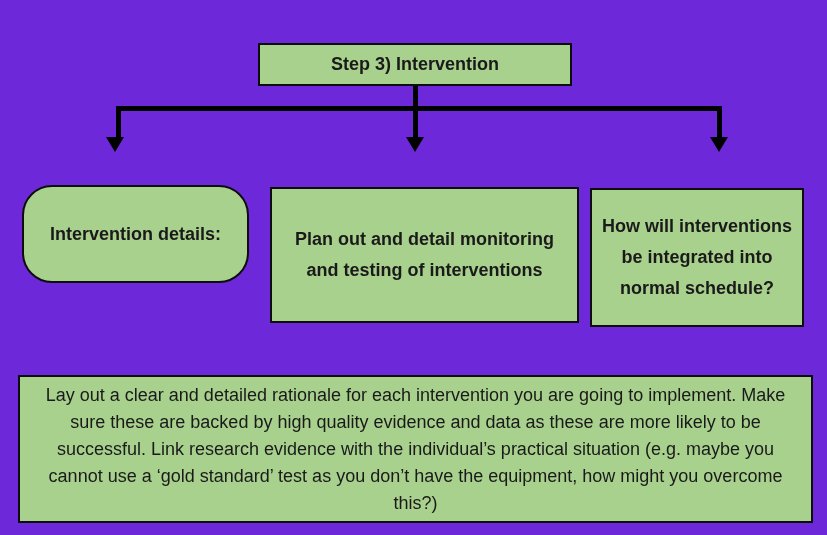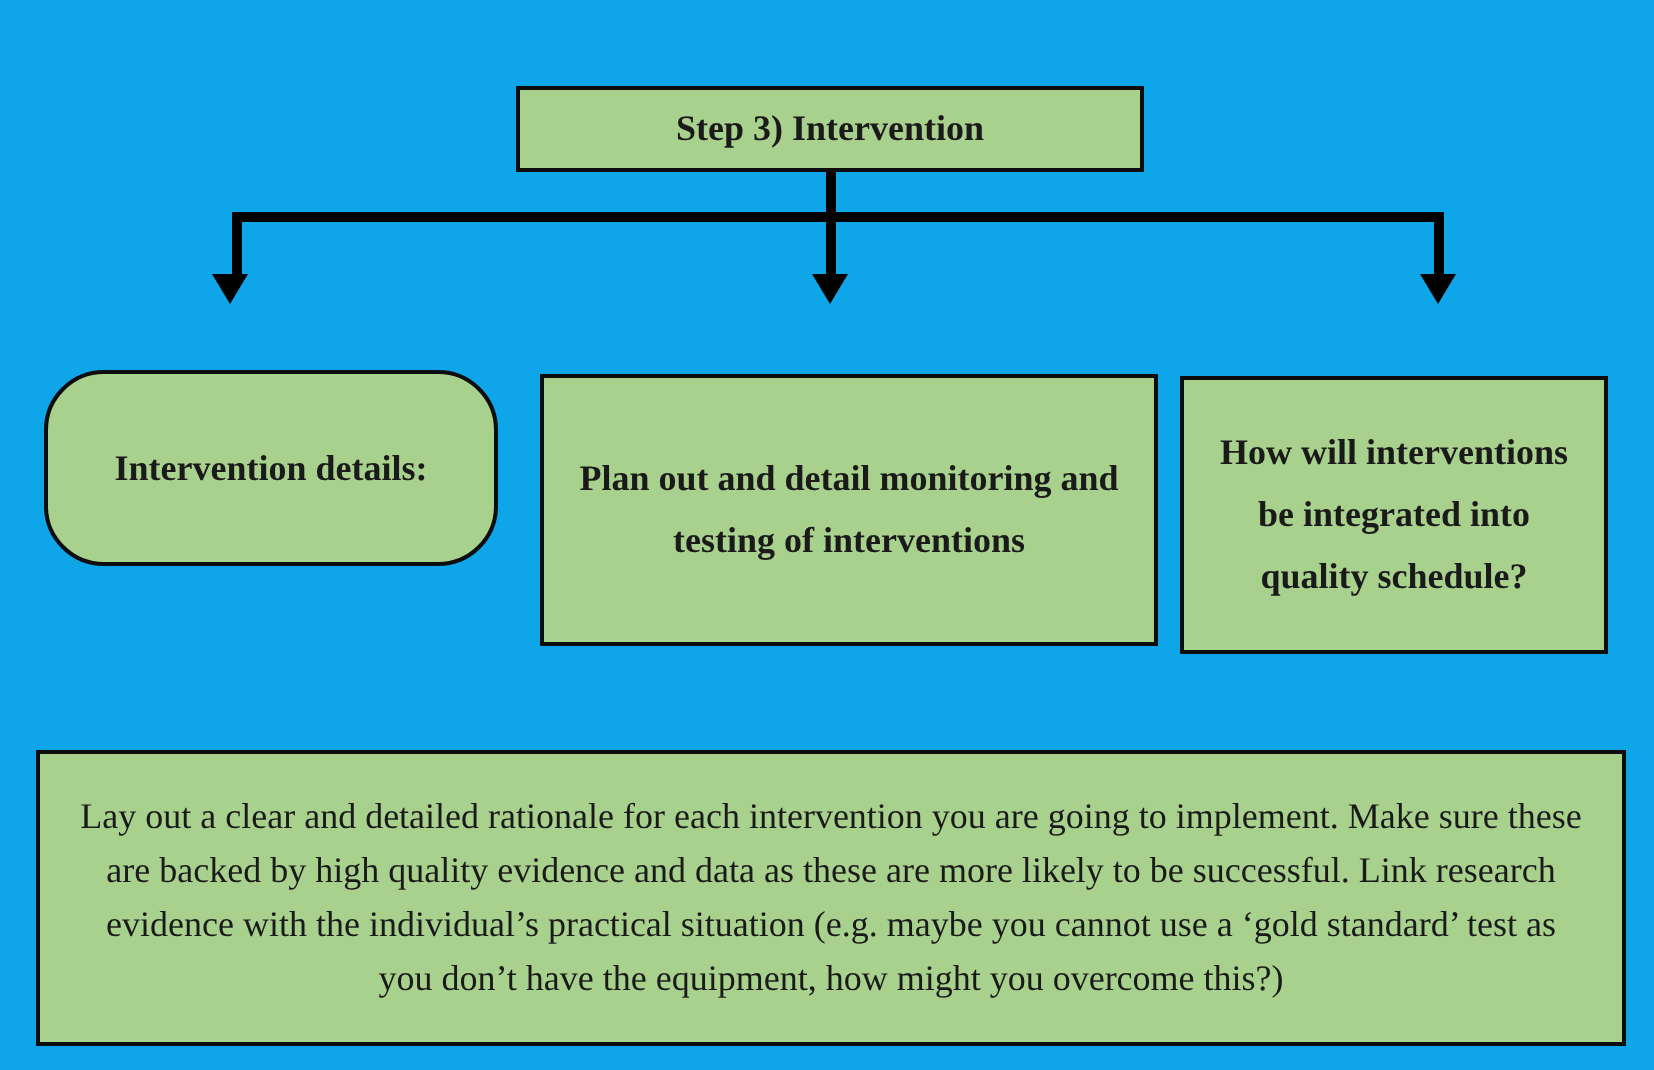--- a/index.html
+++ b/index.html
@@ -1,21 +1,21 @@
 <!DOCTYPE html>
 <html><head>
 <meta charset="utf-8">
 <style>
   html, body { margin: 0; padding: 0; background: #ffffff; }
   .canvas {
     position: relative;
     width: 827px;
     height: 535px;
-    background: #0ea5e9;
-    font-family: Liberation Serif, serif;
+    background: #6d28d9;
+    font-family: Liberation Sans, sans-serif;
     color: #1a1a1a;
     overflow: hidden;
   }
   .gbox {
     position: absolute;
     background: #a9d18e;
     border: 2px solid #0d0d0d;
     box-sizing: border-box;
     display: flex;
     flex-direction: column;
@@ -69,20 +69,20 @@
 
   <div class="gbox headline box-left">
     <p>Intervention details:</p>
   </div>
 
   <div class="gbox headline box-middle">
     <span>Plan out and detail monitoring and testing of interventions</span>
   </div>
 
   <div class="gbox headline box-right">
-    <span>How will interventions be integrated into quality schedule?</span>
+    <span>How will interventions be integrated into normal schedule?</span>
   </div>
 
   <div class="gbox note-box">
     <span>Lay out a clear and detailed rationale for each intervention you are going to implement. Make sure these are backed by high quality evidence and data as these are more likely to be successful. Link research evidence with the individual’s practical situation (e.g. maybe you cannot use a ‘gold standard’ test as you don’t have the equipment, how might you overcome this?)</span>
   </div>
 
 </div>
 
 </body></html>

